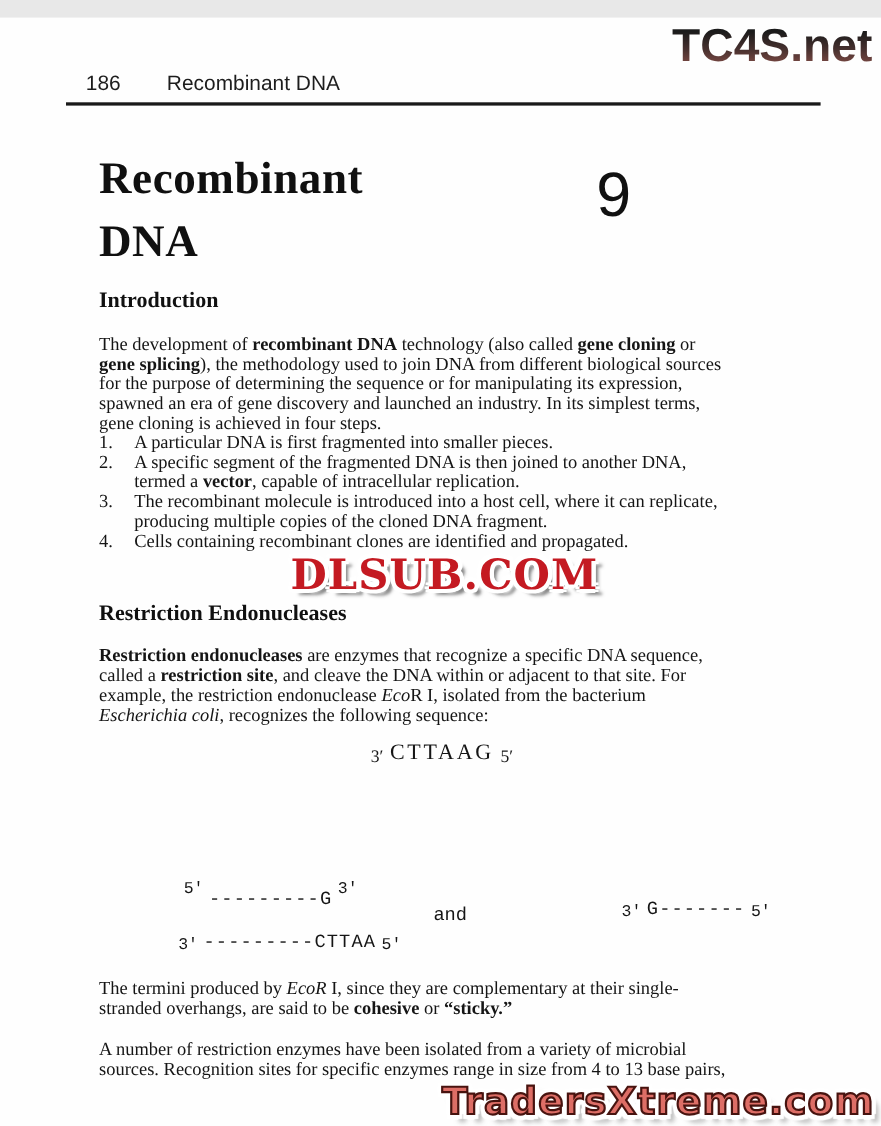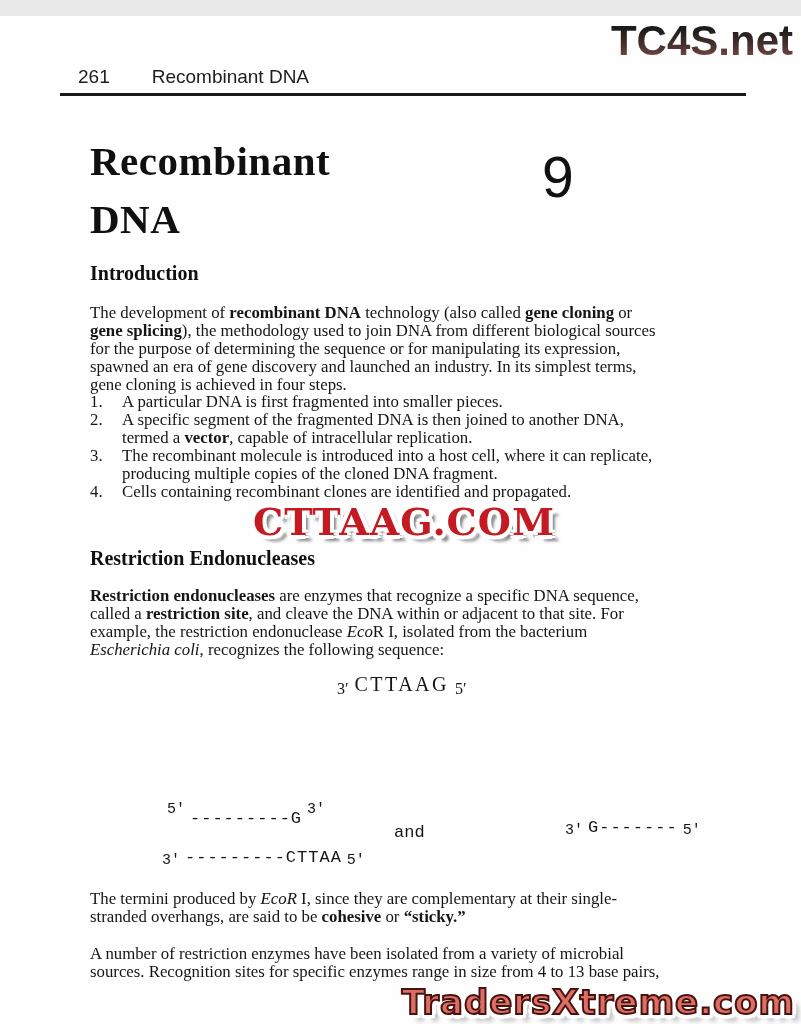--- a/index.html
+++ b/index.html
@@ -98,21 +98,21 @@
   }
 </style>
 </head>
 <body>
 
 <div class="page">
 
   <div class="wm-tc4s">TC4S.net</div>
 
   <div class="header">
-    <span class="pagenum">261</span><span class="running">Recombinant DNA</span>
+    <span class="pagenum">186</span><span class="running">Recombinant DNA</span>
   </div>
 
   <div class="title-row">
     <div class="chapter-title">Recombinant
 DNA</div>
     <div class="chapter-number">9</div>
   </div>
 
   <div class="h2" style="top:246px;">Introduction</div>
 
@@ -136,21 +136,21 @@
       <span class="step-num">3.</span>
       <span class="step-text"><span>The recombinant molecule is introduced into a host cell, where it can replicate,
 producing multiple copies of the cloned DNA fragment.</span></span>
     </div>
     <div class="step">
       <span class="step-num">4.</span>
       <span class="step-text"><span>Cells containing recombinant clones are identified and propagated.</span></span>
     </div>
   </div>
 
-  <div class="wm-dlsub">CTTAAG.COM</div>
+  <div class="wm-dlsub">DLSUB.COM</div>
 
   <div class="h2" style="top:531px;">Restriction Endonucleases</div>
 
   <div class="body-text" style="top:571px;"><span class="b">Restriction endonucleases</span><span> are enzymes that recognize a specific DNA sequence,
 called a </span><span class="b">restriction site</span><span>, and cleave the DNA within or adjacent to that site. For
 example, the restriction endonuclease </span><span class="i">Eco</span><span>R I, isolated from the bacterium
 </span><span class="i">Escherichia coli</span><span>, recognizes the following sequence:</span></div>
 
   <div class="rec">
     <div class="rec-line rec-bot">

